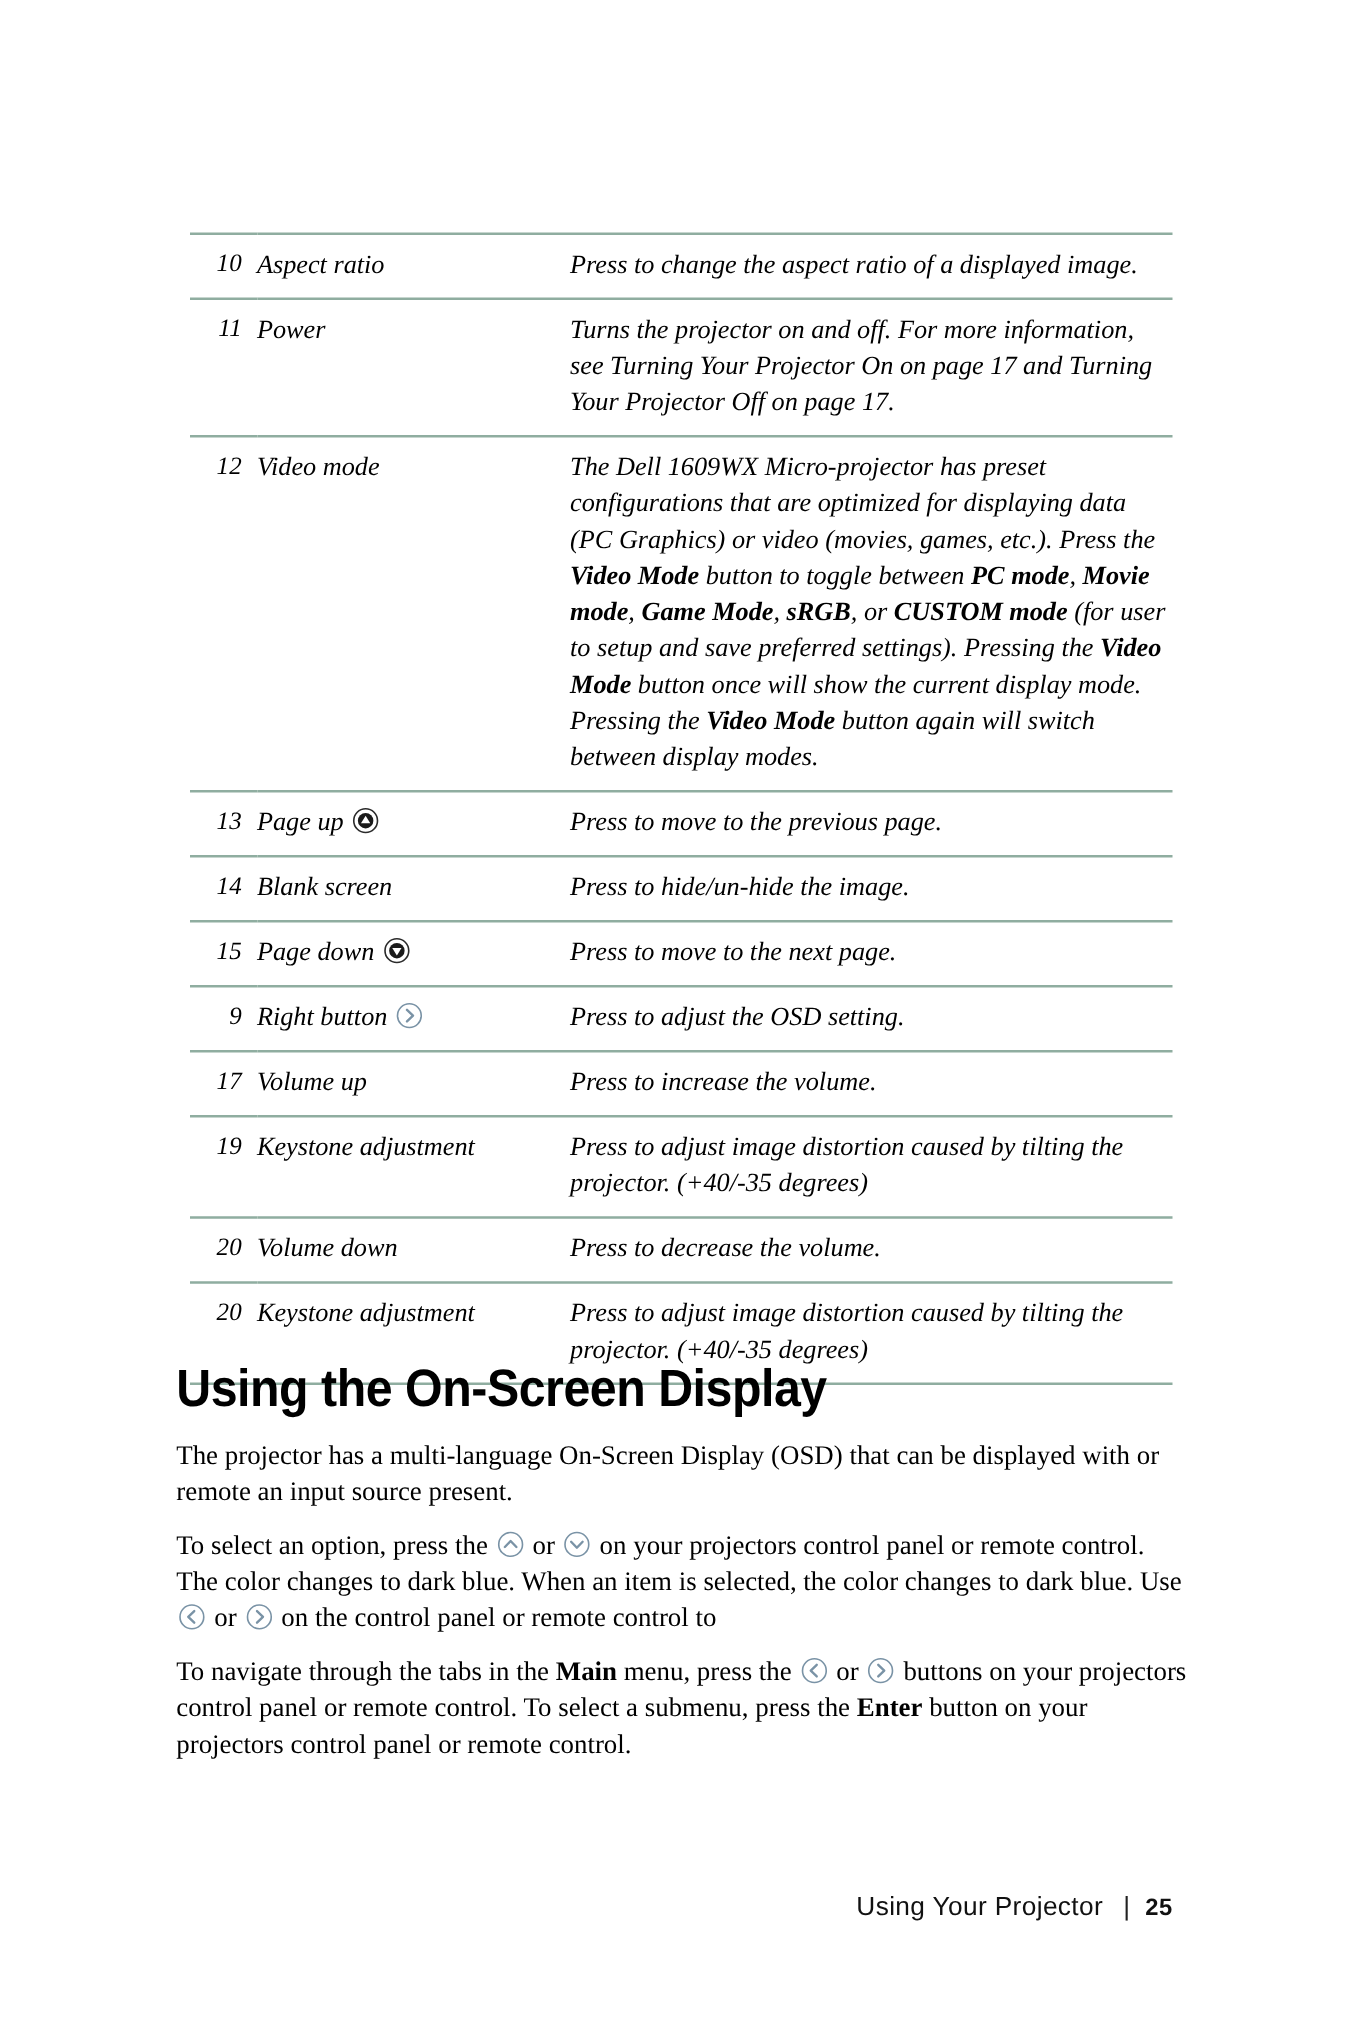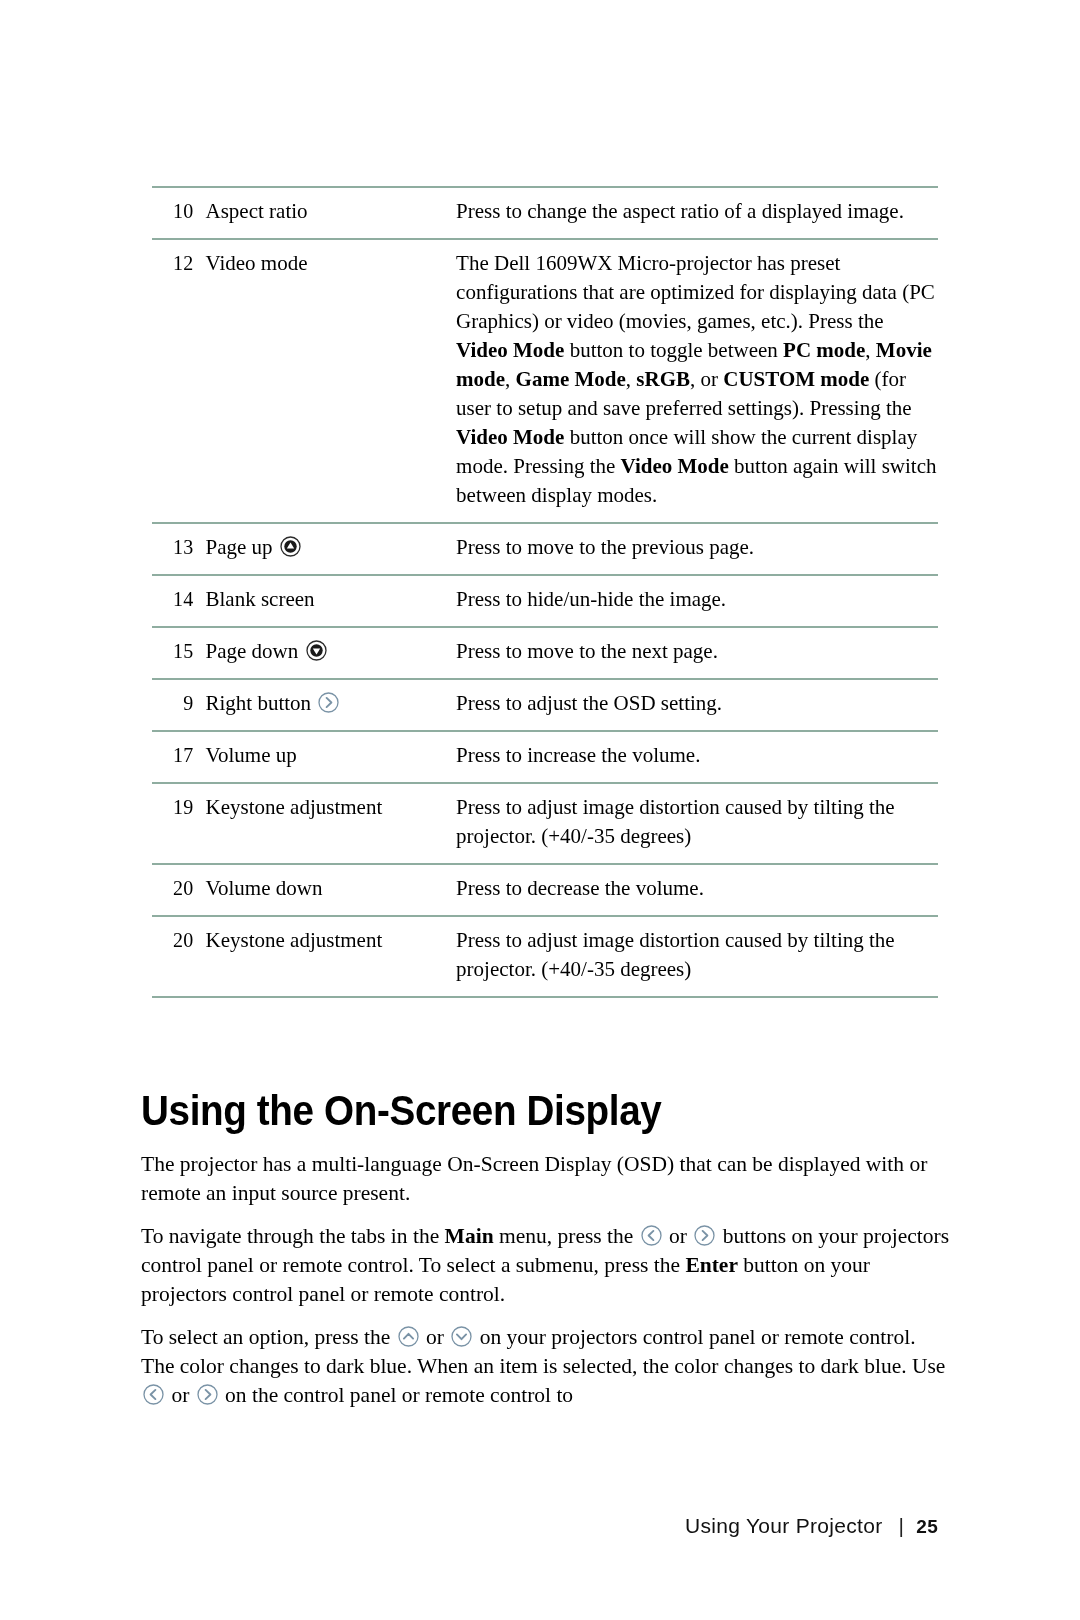--- a/index.html
+++ b/index.html
@@ -26,20 +26,21 @@
   
   .spec-table {
     position: absolute;
     left: 152px;
     top: 186px;
     width: 786px;
     border-collapse: collapse;
   }
   .spec-table tr {
     border-top: 2px solid #8fada0;
+    font-style: italic;
   }
   .spec-table tr:last-child {
     border-bottom: 2px solid #8fada0;
   }
   .spec-table td {
     vertical-align: top;
     padding: 9px 0 12px 0;
     font-size: 21px;
     line-height: 29px;
   }
@@ -129,20 +130,25 @@
 
   <table class="spec-table">
     <tbody>
 
       <tr>
         <td class="col-num">10</td>
         <td class="col-name"><span>Aspect ratio</span></td>
         <td class="col-desc">Press to change the aspect ratio of a displayed image.</td>
       </tr>
 
+      <tr>
+        <td class="col-num">11</td>
+        <td class="col-name"><span>Power</span></td>
+        <td class="col-desc">Turns the projector on and off. For more information, see Turning Your Projector On on page 17 and Turning Your Projector Off on page 17.</td>
+      </tr>
 
       <tr>
         <td class="col-num">12</td>
         <td class="col-name"><span>Video mode</span></td>
         <td class="col-desc"><span>The Dell 1609WX Micro-projector has preset configurations that are optimized for displaying data (PC Graphics) or video (movies, games, etc.). Press the </span><b>Video Mode</b><span> button to toggle between </span><b>PC mode</b><span>, </span><b>Movie mode</b><span>, </span><b>Game Mode</b><span>, </span><b>sRGB</b><span>, or </span><b>CUSTOM mode</b><span> (for user to setup and save preferred settings). Pressing the </span><b>Video Mode</b><span> button once will show the current display mode. Pressing the </span><b>Video Mode</b><span> button again will switch between display modes.</span></td>
       </tr>
 
       <tr>
         <td class="col-num">13</td>
         <td class="col-name"><span>Page up</span>
@@ -216,41 +222,41 @@
 
     </tbody>
   </table>
 
   <div class="h1">Using the On-Screen Display</div>
 
   <div class="body-block">
 
     <p class="para">The projector has a multi-language On-Screen Display (OSD) that can be displayed with or remote an input source present.</p>
 
-    <p class="para"><span>To navigate through the tabs in the </span><b>Main</b><span> menu, press the </span><span class="keyicon"><svg viewBox="0 0 23 23" aria-hidden="true">
+    <p class="para"><span>To select an option, press the </span><span class="keyicon"><svg viewBox="0 0 23 23" aria-hidden="true">
+            <circle cx="11.5" cy="11.5" r="9.5" fill="none" stroke="#7a93a6" stroke-width="1.3"></circle>
+            <polyline points="6.9,13.6 11.5,8.8 16.1,13.6" fill="none" stroke="#7a93a6" stroke-width="1.9" stroke-linecap="round" stroke-linejoin="round"></polyline>
+          </svg></span><span> or </span><span class="keyicon"><svg viewBox="0 0 23 23" aria-hidden="true">
+            <circle cx="11.5" cy="11.5" r="9.5" fill="none" stroke="#7a93a6" stroke-width="1.3"></circle>
+            <polyline points="6.9,9.4 11.5,14.2 16.1,9.4" fill="none" stroke="#7a93a6" stroke-width="1.9" stroke-linecap="round" stroke-linejoin="round"></polyline>
+          </svg></span><span> on your projectors control panel or remote control. The color changes to dark blue. When an item is selected, the color changes to dark blue. Use </span><span class="keyicon"><svg viewBox="0 0 23 23" aria-hidden="true">
             <circle cx="11.5" cy="11.5" r="9.5" fill="none" stroke="#7a93a6" stroke-width="1.3"></circle>
             <polyline points="13.4,6.9 8.6,11.5 13.4,16.1" fill="none" stroke="#7a93a6" stroke-width="1.9" stroke-linecap="round" stroke-linejoin="round"></polyline>
           </svg></span><span> or </span><span class="keyicon"><svg viewBox="0 0 23 23" aria-hidden="true">
             <circle cx="11.5" cy="11.5" r="9.5" fill="none" stroke="#7a93a6" stroke-width="1.3"></circle>
             <polyline points="9.6,6.9 14.4,11.5 9.6,16.1" fill="none" stroke="#7a93a6" stroke-width="1.9" stroke-linecap="round" stroke-linejoin="round"></polyline>
-          </svg></span><span> buttons on your projectors control panel or remote control. To select a submenu, press the </span><b>Enter</b><span> button on your projectors control panel or remote control.</span></p>
-
-    <p class="para"><span>To select an option, press the </span><span class="keyicon"><svg viewBox="0 0 23 23" aria-hidden="true">
-            <circle cx="11.5" cy="11.5" r="9.5" fill="none" stroke="#7a93a6" stroke-width="1.3"></circle>
-            <polyline points="6.9,13.6 11.5,8.8 16.1,13.6" fill="none" stroke="#7a93a6" stroke-width="1.9" stroke-linecap="round" stroke-linejoin="round"></polyline>
-          </svg></span><span> or </span><span class="keyicon"><svg viewBox="0 0 23 23" aria-hidden="true">
-            <circle cx="11.5" cy="11.5" r="9.5" fill="none" stroke="#7a93a6" stroke-width="1.3"></circle>
-            <polyline points="6.9,9.4 11.5,14.2 16.1,9.4" fill="none" stroke="#7a93a6" stroke-width="1.9" stroke-linecap="round" stroke-linejoin="round"></polyline>
-          </svg></span><span> on your projectors control panel or remote control. The color changes to dark blue. When an item is selected, the color changes to dark blue. Use </span><span class="keyicon"><svg viewBox="0 0 23 23" aria-hidden="true">
+          </svg></span><span> on the control panel or remote control to</span></p>
+
+    <p class="para"><span>To navigate through the tabs in the </span><b>Main</b><span> menu, press the </span><span class="keyicon"><svg viewBox="0 0 23 23" aria-hidden="true">
             <circle cx="11.5" cy="11.5" r="9.5" fill="none" stroke="#7a93a6" stroke-width="1.3"></circle>
             <polyline points="13.4,6.9 8.6,11.5 13.4,16.1" fill="none" stroke="#7a93a6" stroke-width="1.9" stroke-linecap="round" stroke-linejoin="round"></polyline>
           </svg></span><span> or </span><span class="keyicon"><svg viewBox="0 0 23 23" aria-hidden="true">
             <circle cx="11.5" cy="11.5" r="9.5" fill="none" stroke="#7a93a6" stroke-width="1.3"></circle>
             <polyline points="9.6,6.9 14.4,11.5 9.6,16.1" fill="none" stroke="#7a93a6" stroke-width="1.9" stroke-linecap="round" stroke-linejoin="round"></polyline>
-          </svg></span><span> on the control panel or remote control to</span></p>
+          </svg></span><span> buttons on your projectors control panel or remote control. To select a submenu, press the </span><b>Enter</b><span> button on your projectors control panel or remote control.</span></p>
 
   </div>
 
   <div class="footer">
     <span>Using Your Projector</span><span class="sep">|</span><span class="pageno">25</span>
   </div>
 
 </div>
 
 </body></html>

